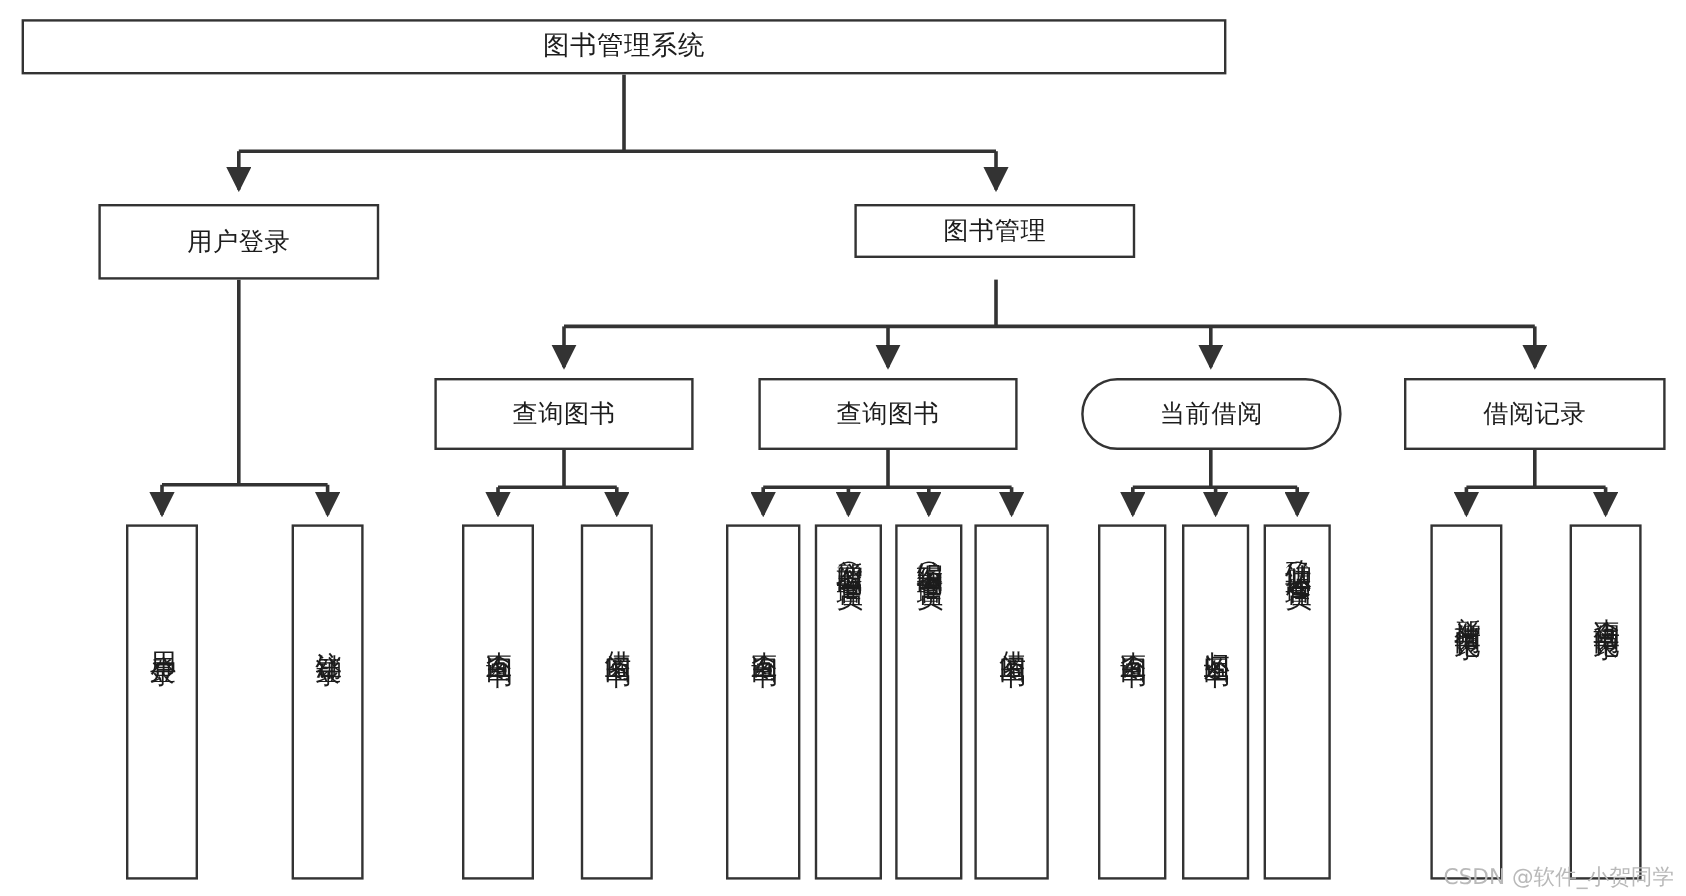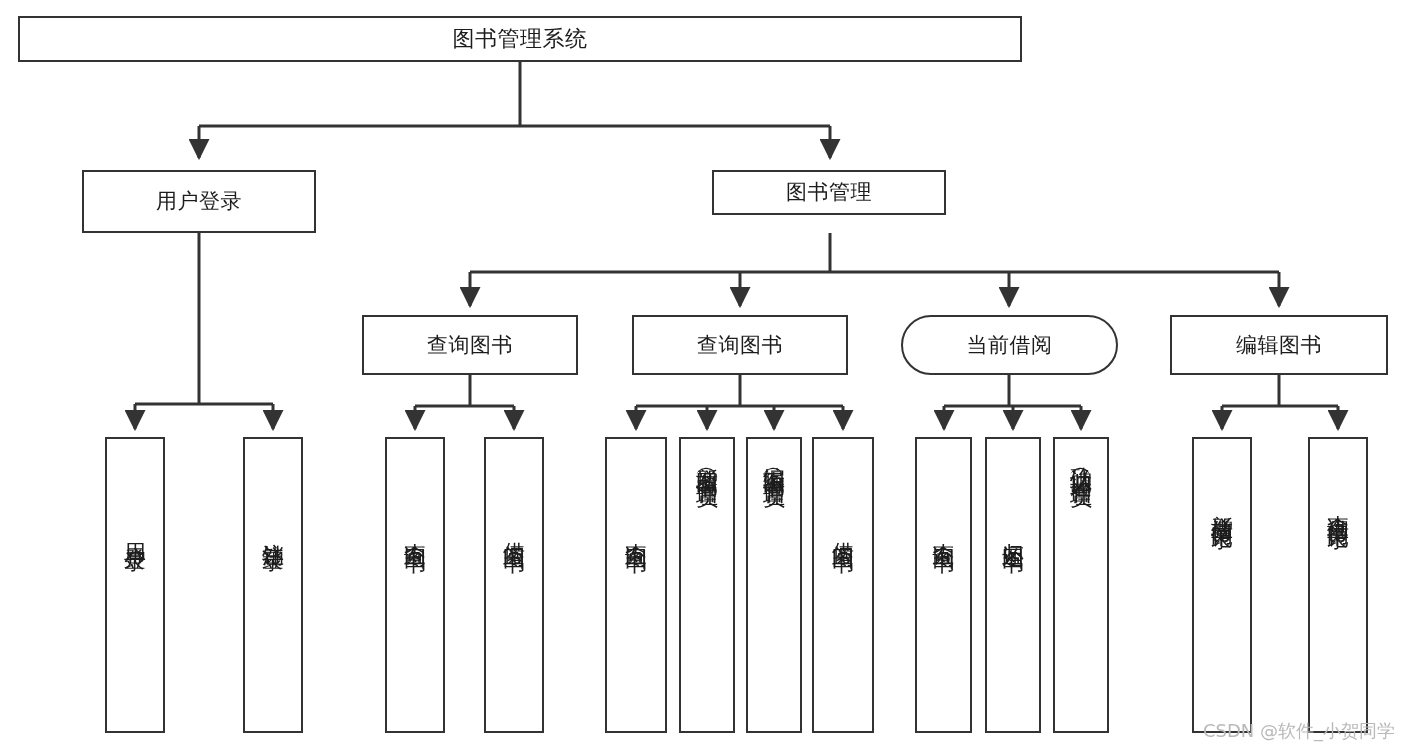--- a/index.html
+++ b/index.html
@@ -146,21 +146,21 @@
   <div class="node horizontal" style="left:362px; top:315px; width:216px; height:60px;">
     <span class="label">查询图书</span>
   </div>
   <div class="node horizontal" style="left:632px; top:315px; width:216px; height:60px;">
     <span class="label">查询图书</span>
   </div>
   <div class="node horizontal" style="left:901px; top:315px; width:217px; height:60px;border-radius:30px;">
     <span class="label">当前借阅</span>
   </div>
   <div class="node horizontal" style="left:1170px; top:315px; width:218px; height:60px;">
-    <span class="label">编辑图书</span>
+    <span class="label">借阅记录</span>
   </div>
 
   <div class="node vertical mid" style="left:105px; top:437px; width:60px; height:296px;">
     <span class="label">用户登录</span>
   </div>
   <div class="node vertical mid" style="left:243px; top:437px; width:60px; height:296px;">
     <span class="label">注销登录</span>
   </div>
   <div class="node vertical mid" style="left:385px; top:437px; width:60px; height:296px;">
     <span class="label">查询图书</span>

